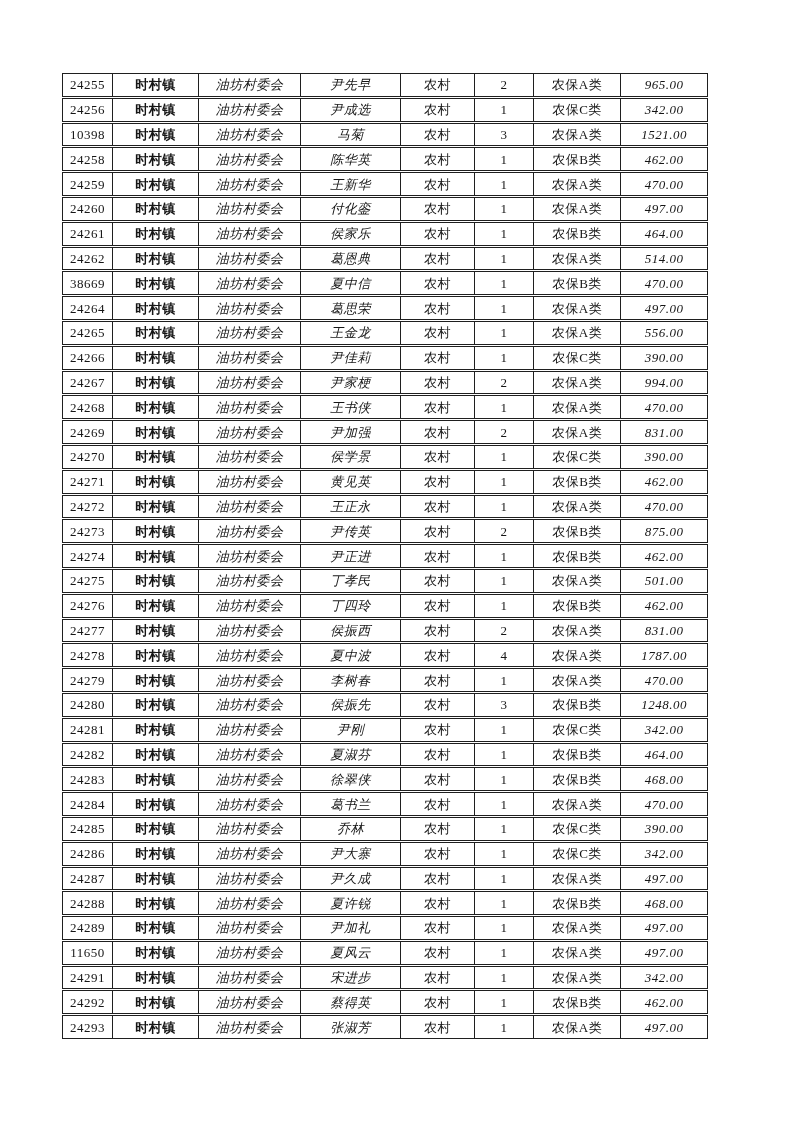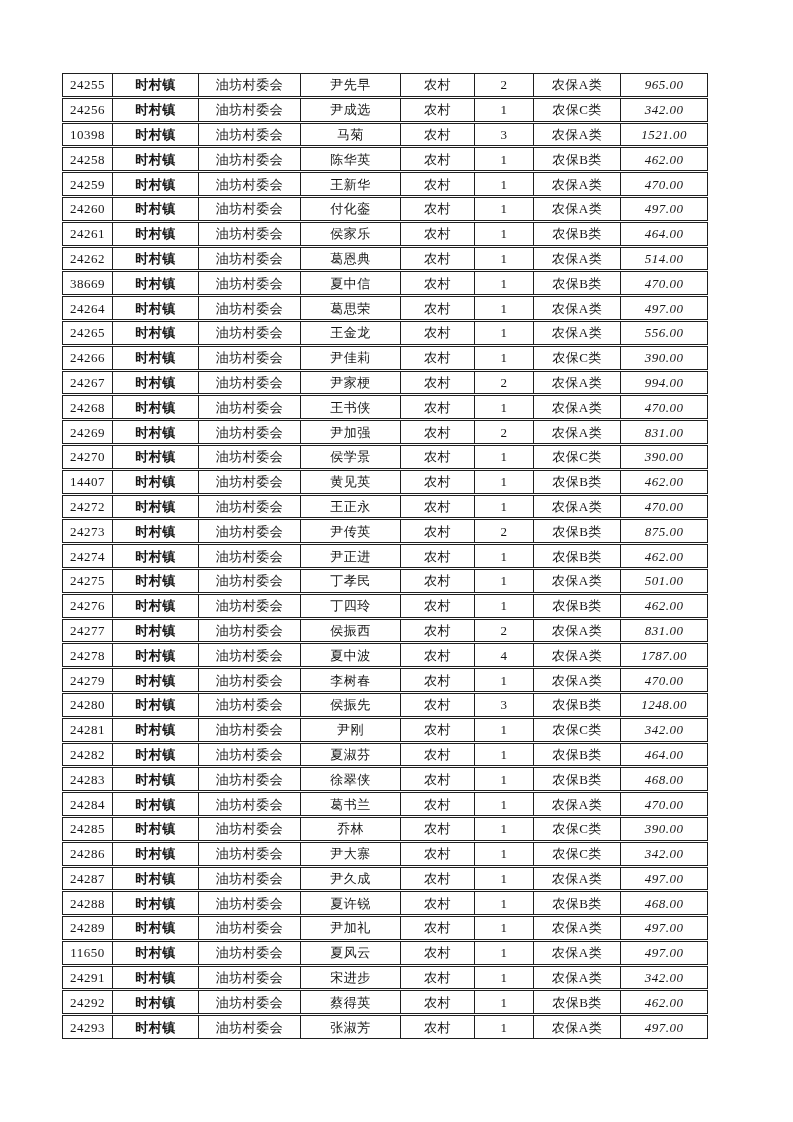--- a/index.html
+++ b/index.html
@@ -43,22 +43,22 @@
     font-size: 13px;
     line-height: 1;
     white-space: nowrap;
     overflow: hidden;
     border-right: 1.6px solid #1f1f1f;
     letter-spacing: 0.5px;
   }
   .cell:last-child { border-right: none; }
   .c0 { width: 50px; }
   .c1 { width: 86px; font-weight: bold; }
-  .c2 { width: 102px; }
-  .c3 { width: 100px; }
+  .c2 { width: 102px; font-style: italic; }
+  .c3 { width: 100px; font-style: italic; }
   .c4 { width: 74px; }
   .c5 { width: 59px; }
   .c6 { width: 87px; }
   .c7 { flex: 1; font-style: italic; }
 </style>
 </head>
 <body>
 
 <div class="page">
   <div class="table" id="pension-table">
@@ -216,21 +216,21 @@
         <div class="cell c0">24270</div>
         <div class="cell c1">时村镇</div>
         <div class="cell c2">油坊村委会</div>
         <div class="cell c3">侯学景</div>
         <div class="cell c4">农村</div>
         <div class="cell c5">1</div>
         <div class="cell c6">农保C类</div>
         <div class="cell c7">390.00</div>
       </div>
       <div class="row">
-        <div class="cell c0">14407</div>
+        <div class="cell c0">24271</div>
         <div class="cell c1">时村镇</div>
         <div class="cell c2">油坊村委会</div>
         <div class="cell c3">黄见英</div>
         <div class="cell c4">农村</div>
         <div class="cell c5">1</div>
         <div class="cell c6">农保B类</div>
         <div class="cell c7">462.00</div>
       </div>
       <div class="row">
         <div class="cell c0">24272</div>

